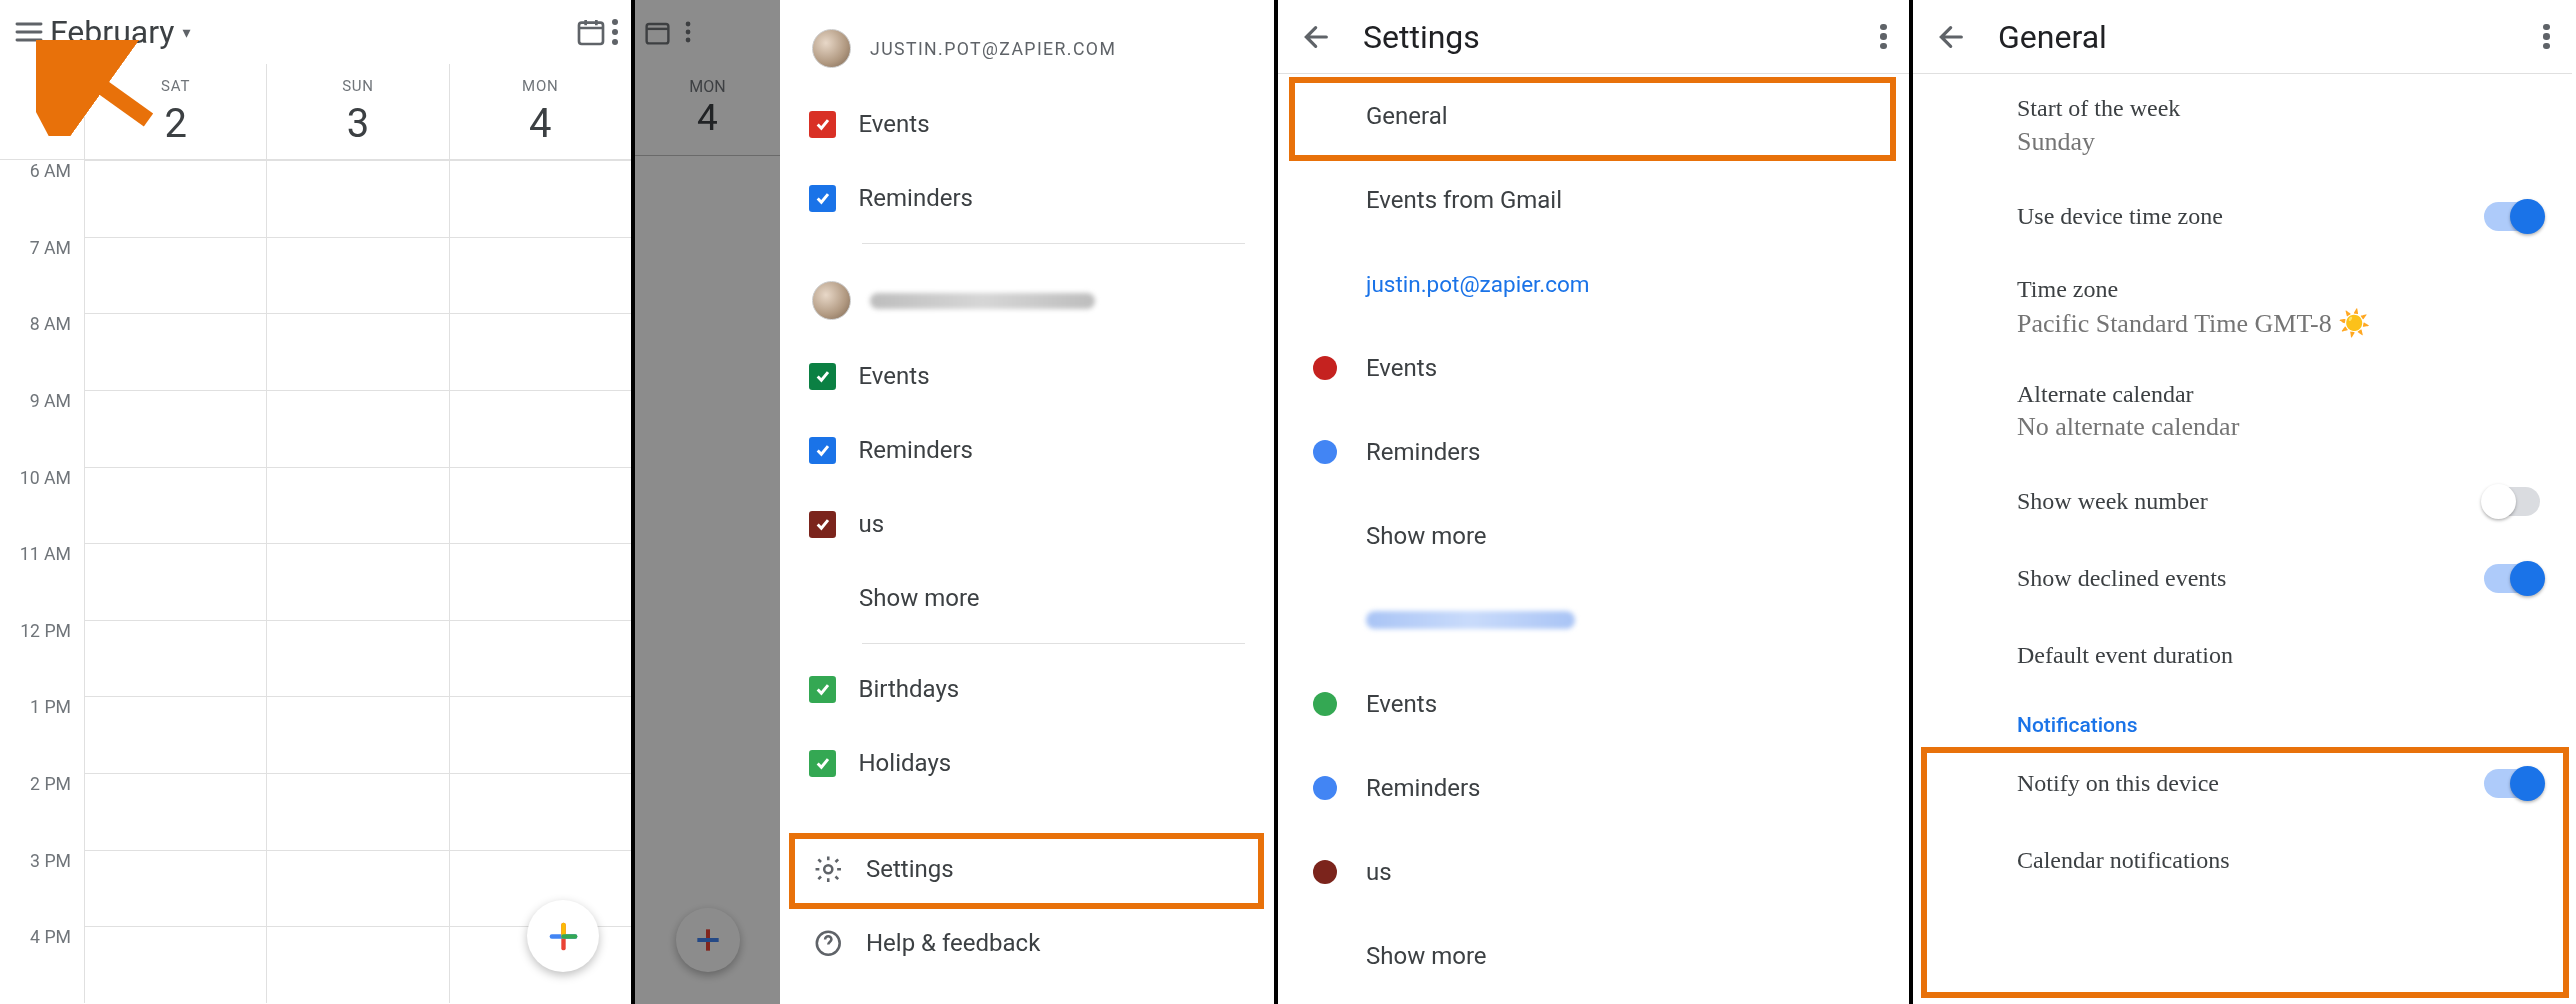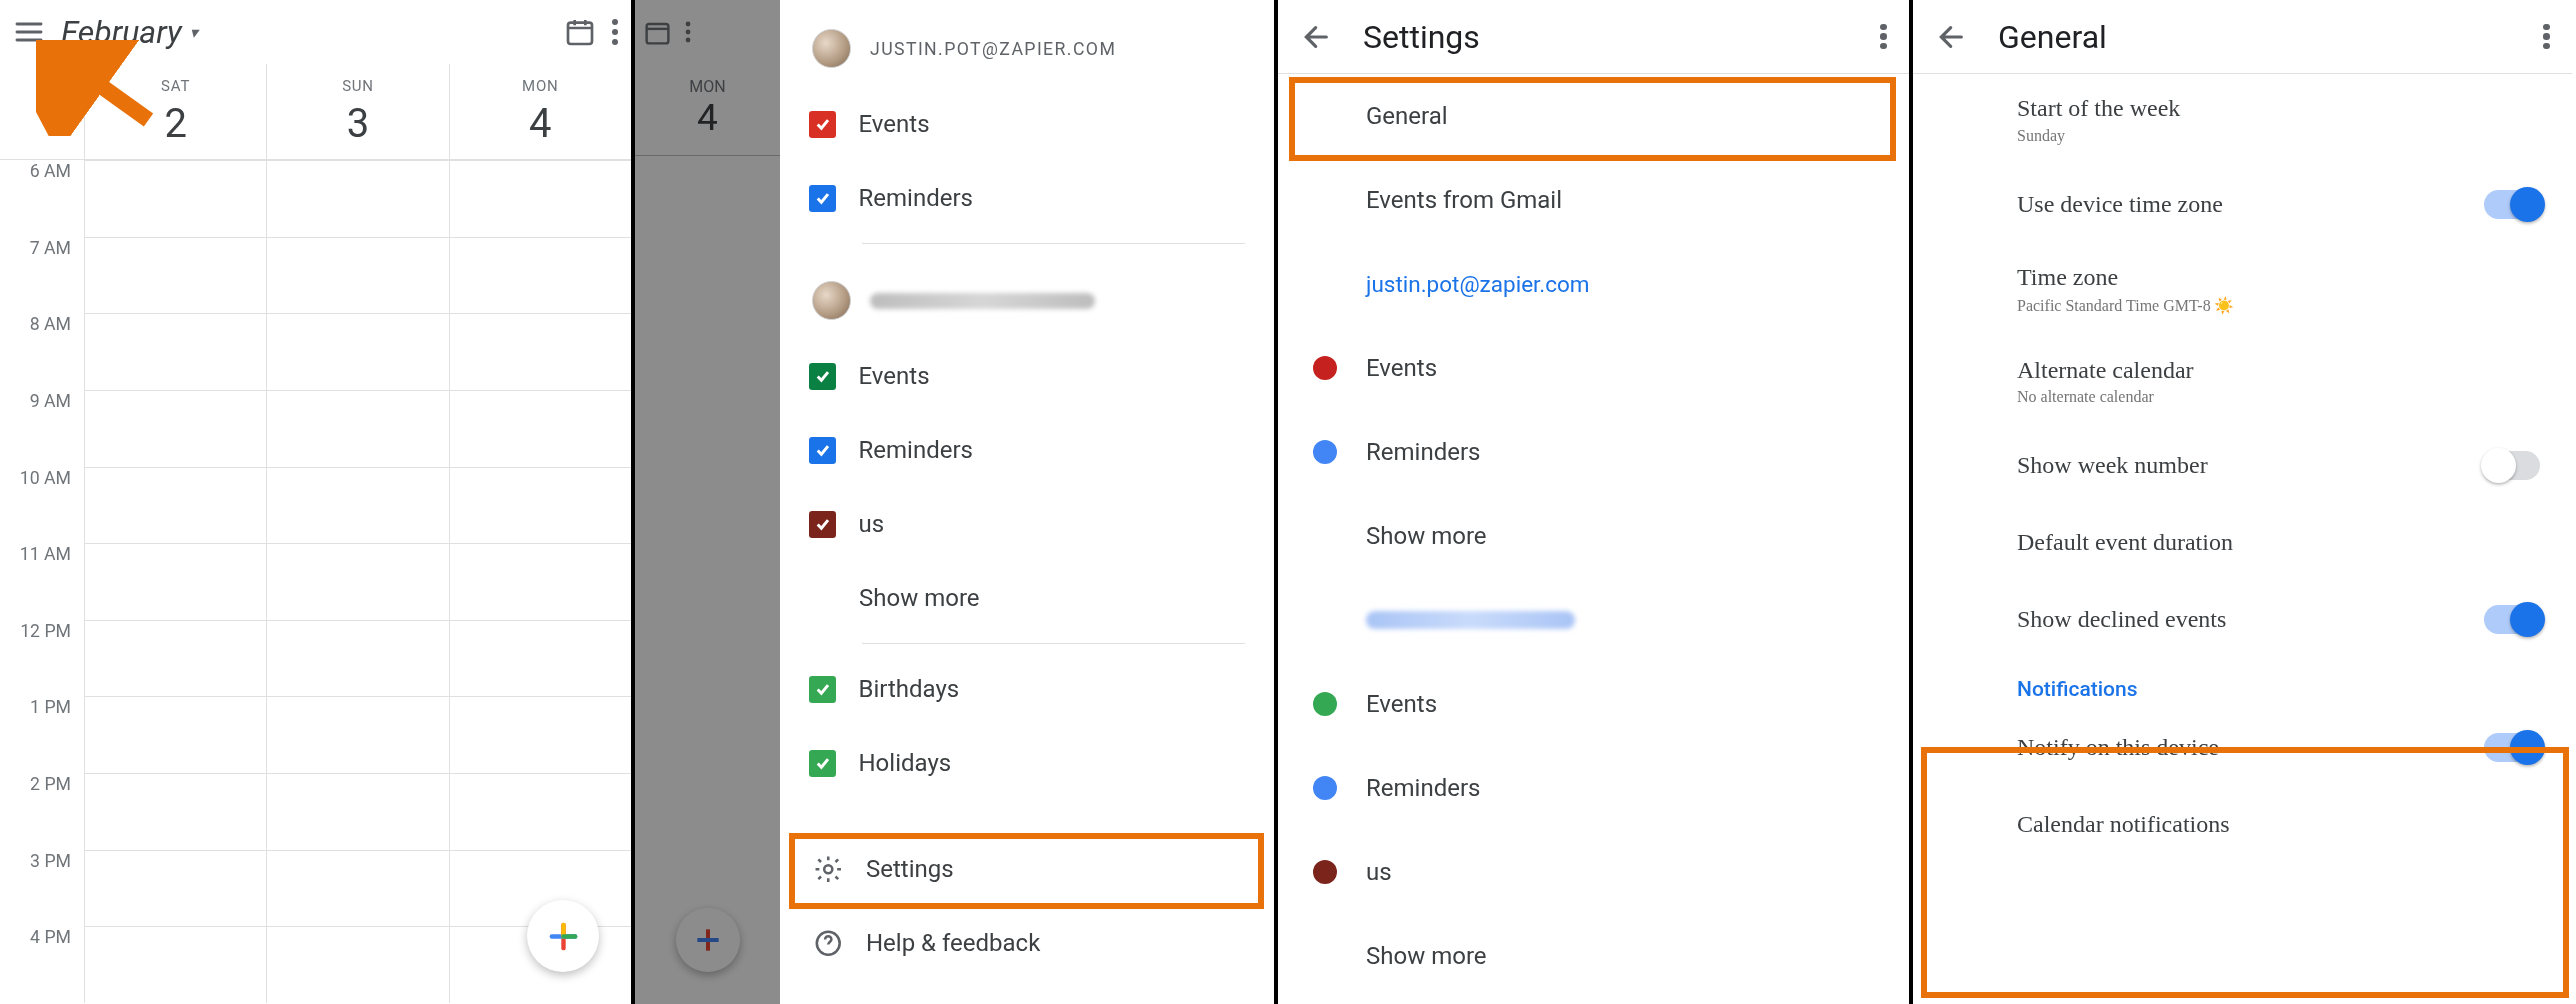--- a/index.html
+++ b/index.html
@@ -26,22 +26,21 @@
   .pane:first-child { border-left: none; }
   .pane:last-child { border-right: none; }
 
   
   .p1 { width: 635px; }
   .p1 .topbar {
     display: flex;
     align-items: center;
     height: 64px;
     padding: 0 13px;
-    gap: 16px;
-    font-style: italic;
+    gap: 5px;
   }
   .menu-icon { width: 32px; height: 32px; color:#5f6368; cursor:pointer; }
   .month-label { font-size: 32px; font-weight: 400; color:#3c4043; display:flex; align-items:center; gap:8px; }
   .dropdown-caret { font-size: 16px; color:#5f6368; }
   .topbar-spacer { flex:1; }
   .cal-today-icon { width:32px; height:32px; color:#5f6368; }
   .more-icon { width:6.4px; height:26px; display:flex; flex-direction:column; justify-content:space-between; align-items:center; }
   .more-icon span { width:6.4px; height:6.4px; border-radius:50%; background:#5f6368; }
 
   .orange-arrow {
@@ -263,21 +262,21 @@
   .p4 .settings-body { padding: 0; }
   .pref-row {
     padding: 21px 32px 21px 104px;
     position:relative;
     display:flex; align-items:center;
     min-height: 77px;
     font-family: Liberation Serif, serif;
   }
   .pref-main { flex:1; }
   .pref-title { font-size: 24px; color:#3c4043; }
-  .pref-sub   { font-size: 16px; color:#757575; margin-top:4.8px; }
+  .pref-sub   { font-size: 26px; color:#757575; margin-top:4.8px; }
   .section-header {
     font-size: 21px; color:#1a73e8; font-weight:500;
     padding: 19px 32px 8px 104px;
   }
   .toggle {
     width: 56px; height: 29px; border-radius: 16px;
     position:relative;
   }
   .toggle .knob {
     position:absolute; top:-3.2px; width:35px; height:35px; border-radius:50%;
@@ -664,31 +663,31 @@
         <div class="pref-row">
           <div class="pref-main">
             <div class="pref-title">Show week number</div>
           </div>
           <div class="toggle off">
             <div class="knob"></div>
           </div>
         </div>
         <div class="pref-row">
           <div class="pref-main">
-            <div class="pref-title">Default event duration</div>
-          </div>
-        </div>
-        <div class="pref-row">
-          <div class="pref-main">
             <div class="pref-title">Show declined events</div>
           </div>
           <div class="toggle on">
             <div class="knob"></div>
           </div>
         </div>
+        <div class="pref-row">
+          <div class="pref-main">
+            <div class="pref-title">Default event duration</div>
+          </div>
+        </div>
       </div>
     <div class="section-header">Notifications</div>
     <div id="p4-notif">
         <div class="pref-row">
           <div class="pref-main">
             <div class="pref-title">Notify on this device</div>
           </div>
           <div class="toggle on">
             <div class="knob"></div>
           </div>

